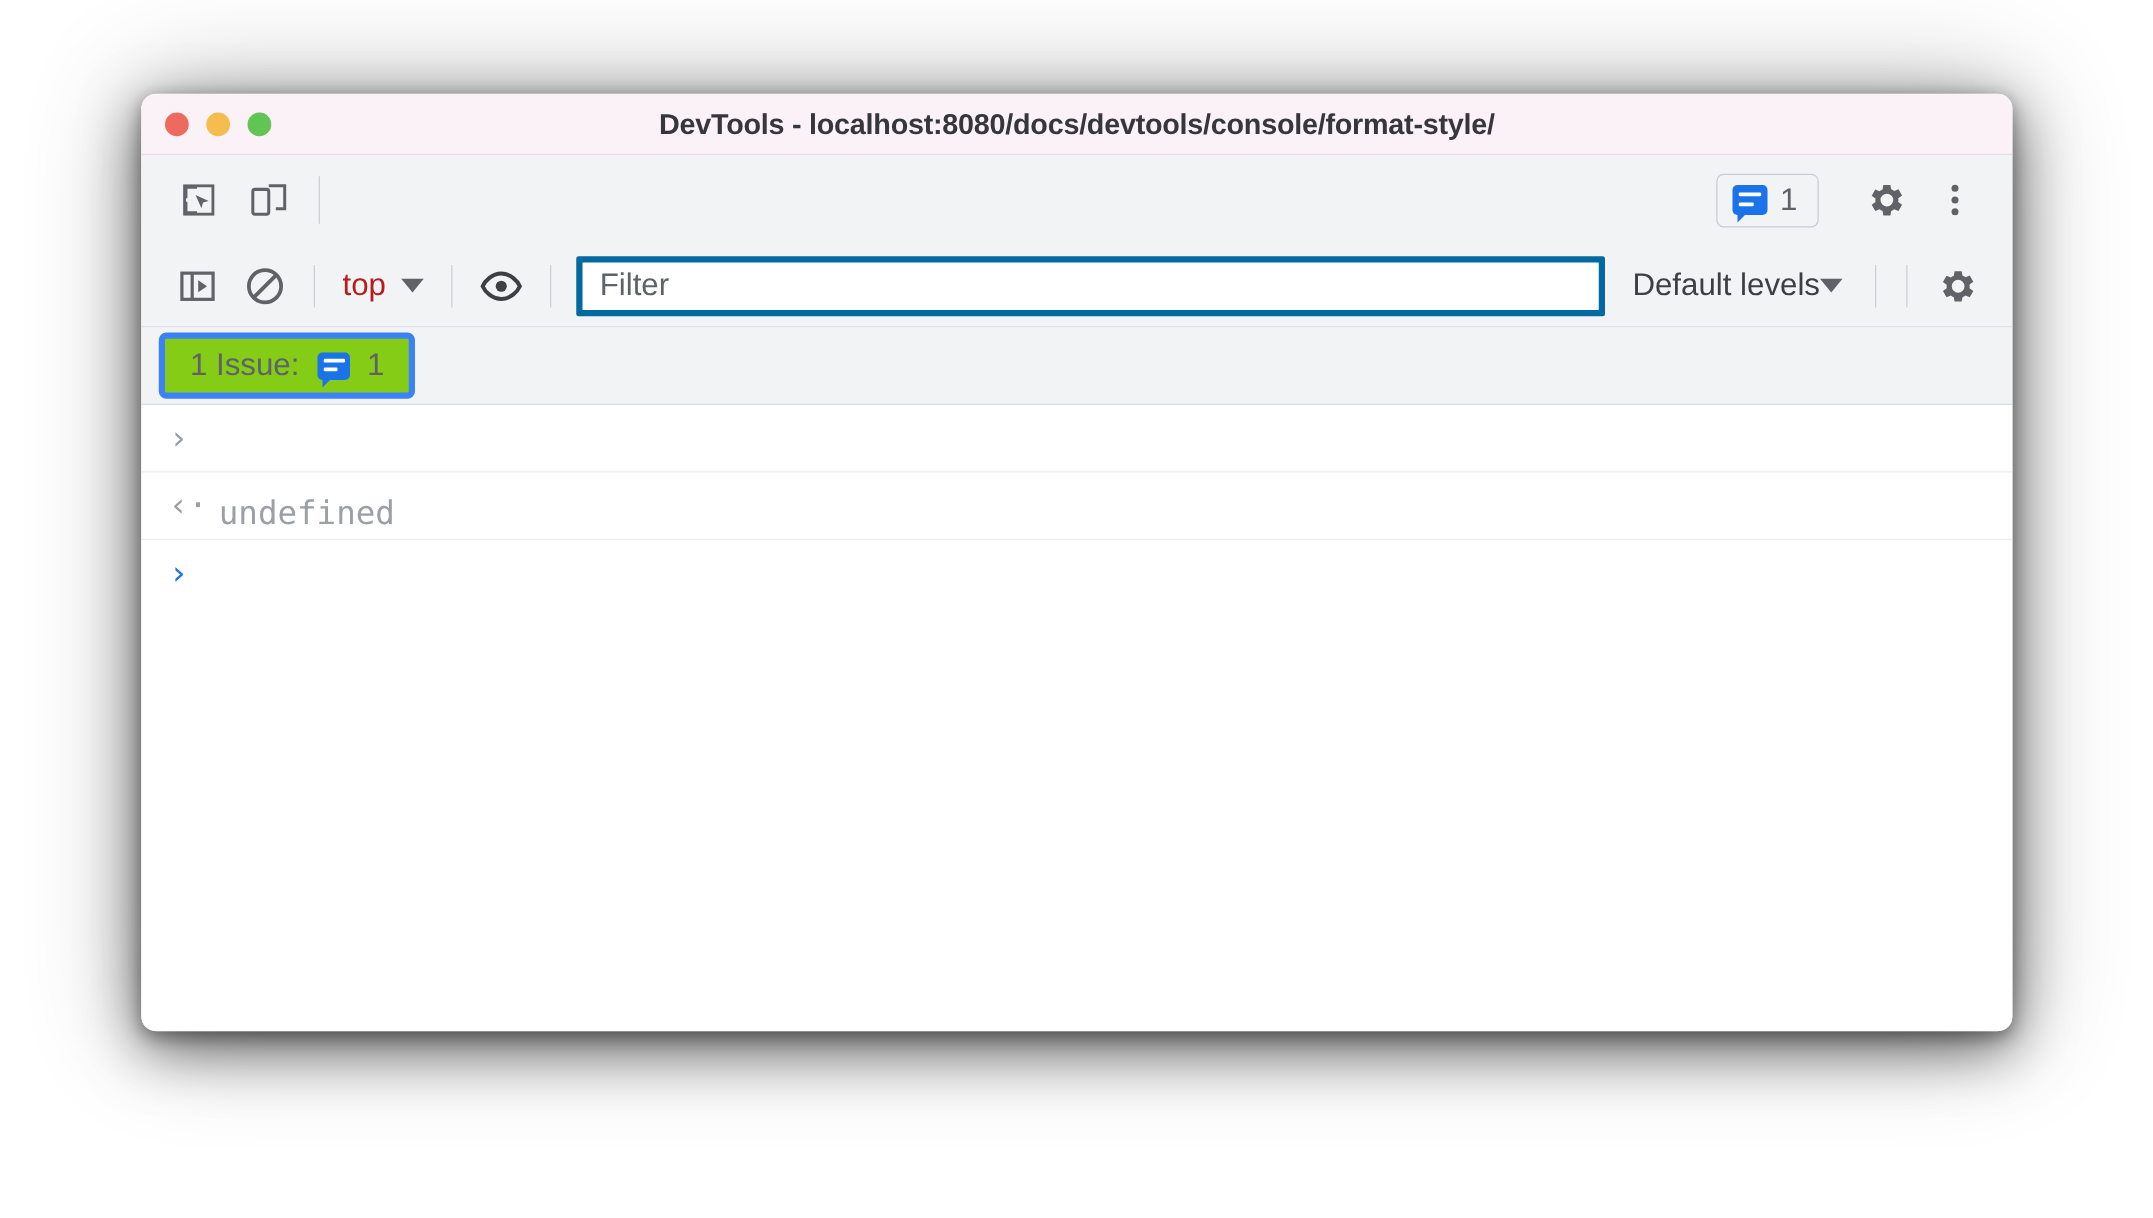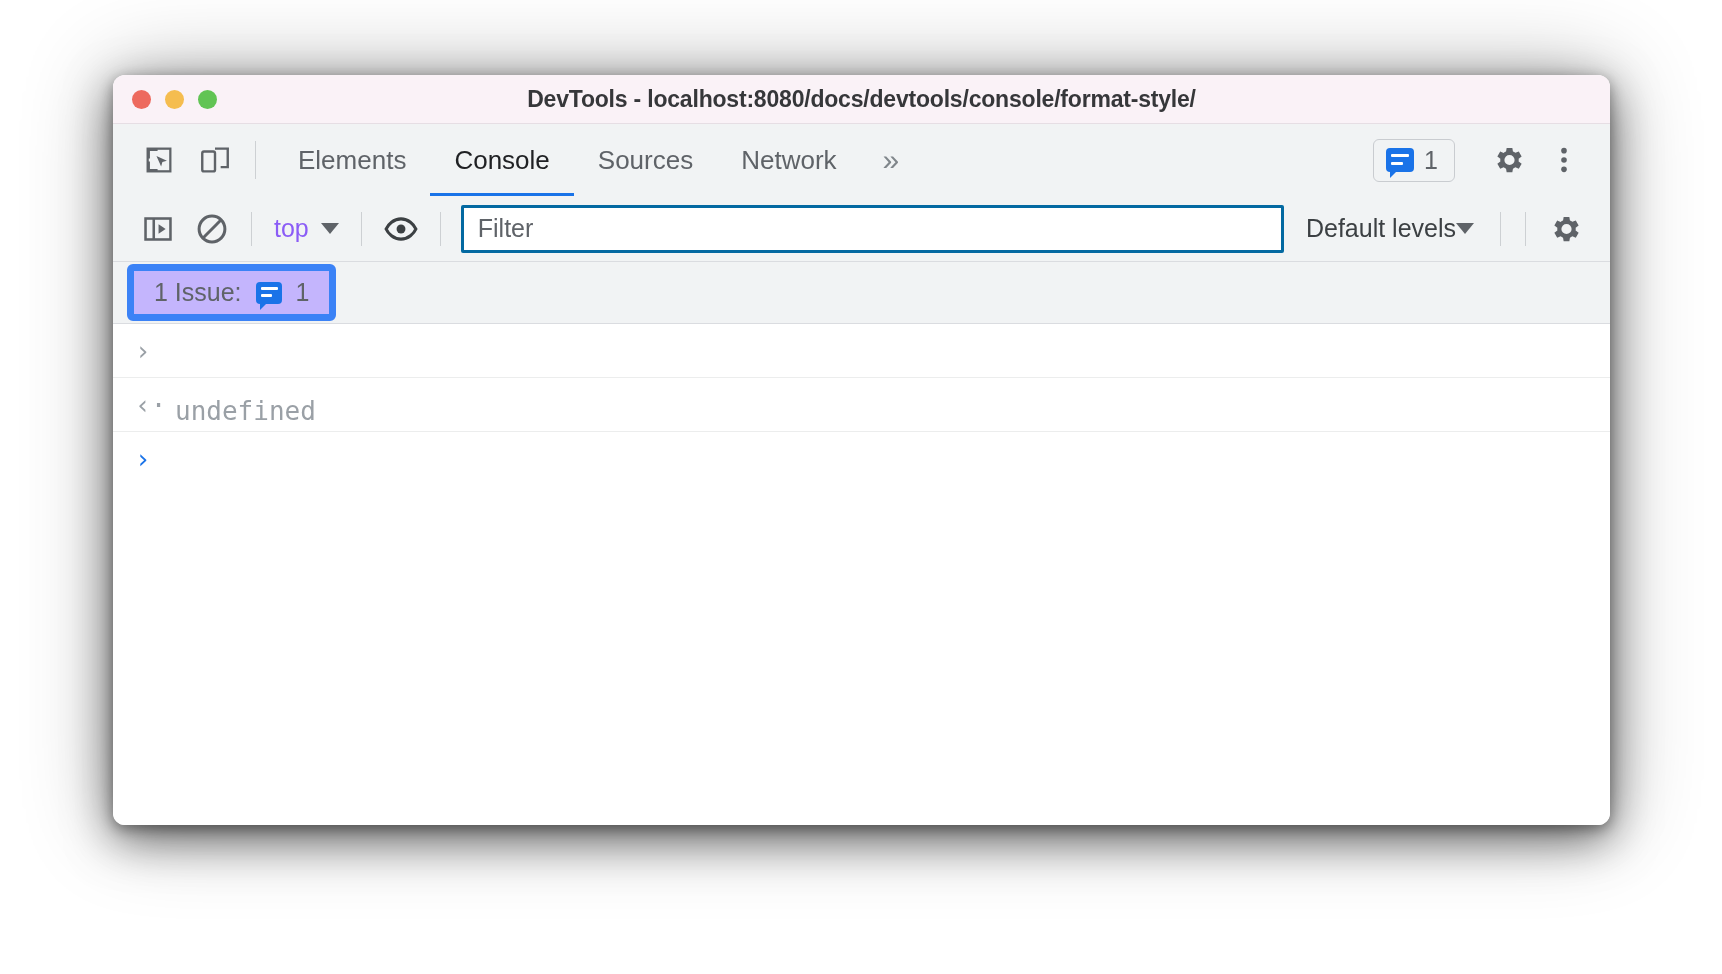--- a/index.html
+++ b/index.html
@@ -206,37 +206,37 @@
     height: 34px;
     background: #cdd0d3;
     margin: 0 12px;
     flex: 0 0 1px;
   }
   .ctx-select {
     display: flex;
     align-items: center;
     gap: 12px;
     font-size: 25px;
-    color: #8b5cf6;
+    color: #b91c1c;
     padding: 0 10px;
     cursor: pointer;
     white-space: nowrap;
   }
   .caret {
     width: 0; height: 0;
     border-left: 9px solid transparent;
     border-right: 9px solid transparent;
     border-top: 11px solid #5f6368;
   }
   .filter-input {
     flex: 1 1 auto;
     height: 48px;
     margin: 0 8px;
     background: #ffffff;
-    border: 3px solid #0369a1;
+    border: 5px solid #0369a1;
     border-radius: 2px;
     display: flex;
     align-items: center;
     padding: 0 14px;
     box-sizing: border-box;
     min-width: 60px;
     cursor: text;
   }
   .filter-input span {
     font-size: 25px;
@@ -261,23 +261,23 @@
     border-bottom: 1px solid #dadce0;
     display: flex;
     align-items: center;
     padding-left: 14px;
     box-sizing: border-box;
   }
   .issues-box {
     display: flex;
     align-items: center;
     gap: 14px;
-    border: 7px solid #3b82f6;
+    border: 5px solid #3b82f6;
     border-radius: 6px;
-    background: #c4b5fd;
+    background: #84cc16;
     padding: 7px 20px;
     cursor: pointer;
   }
   .issues-box .label,
   .issues-box .count {
     font-size: 25px;
     color: #5f6368;
   }
 
   
@@ -368,37 +368,20 @@
 
       <div class="tb-icon">
         <svg width="34" height="34" viewBox="0 0 24 24">
           <rect x="3" y="6" width="9" height="14" rx="1.2" fill="none" stroke="#5f6368" stroke-width="1.7"></rect>
           <path d="M12 4h9v13h-5" fill="none" stroke="#5f6368" stroke-width="1.7"></path>
         </svg>
       </div>
 
       <div class="tb-sep"></div>
 
-      <div class="tabs">
-        <div class="tab">
-          <span>Elements</span>
-        </div>
-        <div class="tab active">
-          <span>Console</span>
-        </div>
-        <div class="tab">
-          <span>Sources</span>
-        </div>
-        <div class="tab">
-          <span>Network</span>
-        </div>
-        <div class="tab-more">
-          <span>»</span>
-        </div>
-      </div>
 
       <div class="tb-right">
         <div class="issues-pill">
           <span class="bubble">
             <i class="l1"></i>
               <i class="l2"></i>
           </span>
           <span class="count">1</span>
         </div>
 

